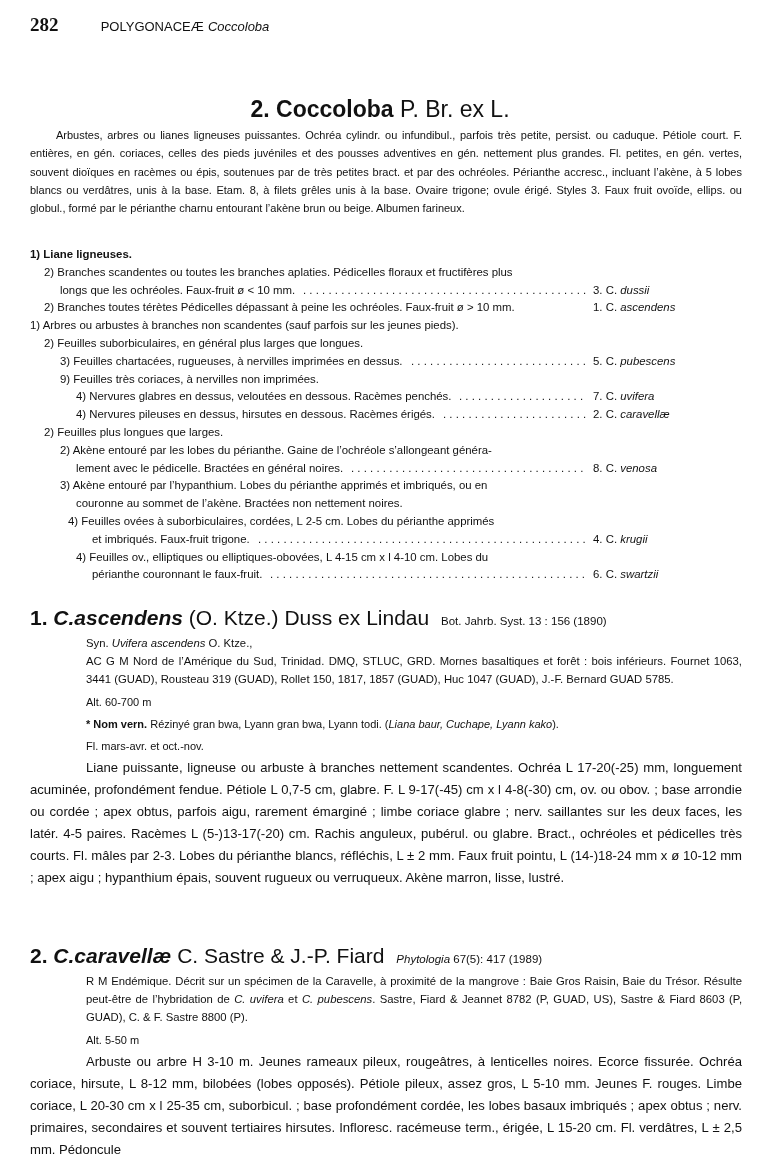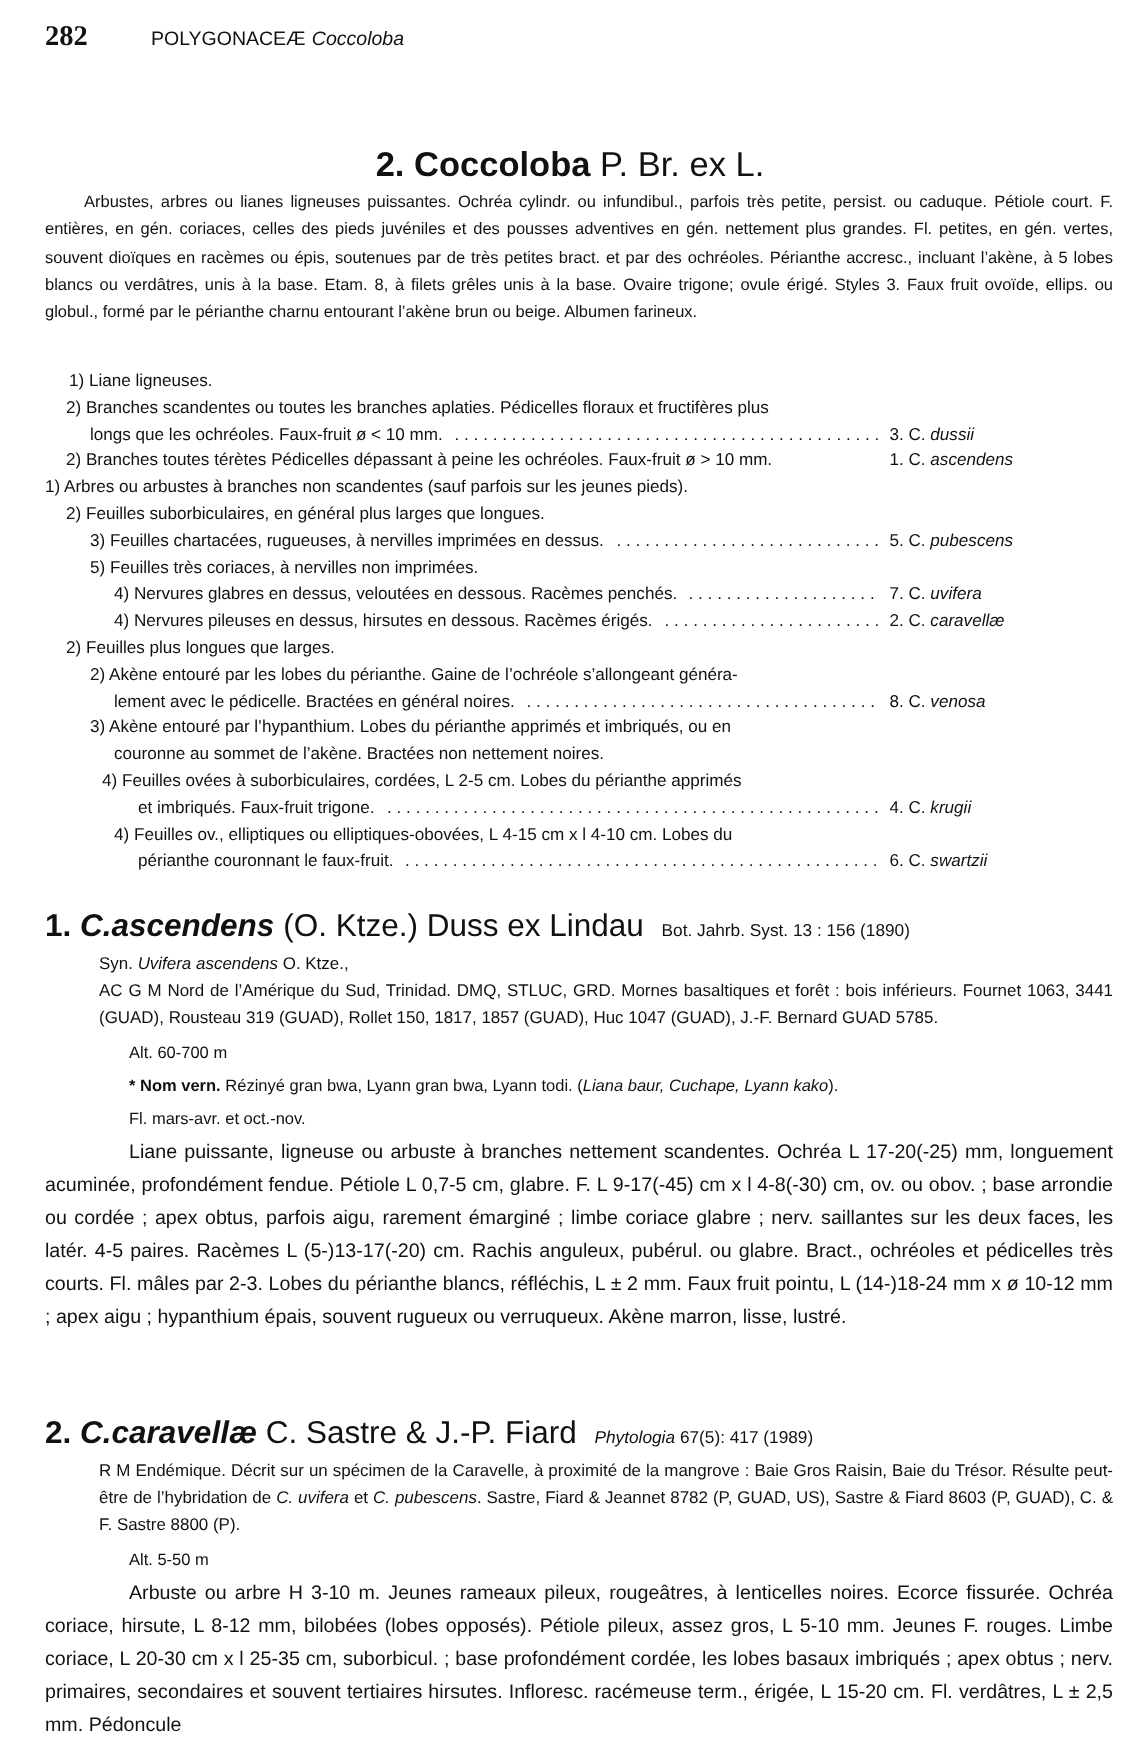--- a/index.html
+++ b/index.html
@@ -18,21 +18,21 @@
   .krow .txt { position: absolute; left: 0; }
   .krow .dots { position: absolute; overflow: hidden; letter-spacing: 3.2px; }
   .krow .res { position: absolute; left: 563px; }
   .krow .res i { font-style: italic; }
   .sp { position: absolute; left: 30px; width: 712px; }
   .sp-title { font-size: 21px; white-space: nowrap; }
   .sp-title .num { font-weight: bold; }
   .sp-title .nm { font-weight: bold; font-style: italic; }
   .sp-title .ref { font-size: 11.5px; margin-left: 6px; }
   .sp-title .ref i { font-style: italic; }
-  .sp-block { margin-left: 36px; font-size: 11.3px; line-height: 18px; text-align: justify; margin-top: 4px; }
+  .sp-block { margin-left: 56px; font-size: 11.3px; line-height: 18px; text-align: justify; margin-top: 4px; }
   .sp-block p { margin: 0; }
   .sp-line { margin-left: 56px; font-size: 11px; line-height: 22px; }
   .sp-line b { font-weight: bold; }
   .sp-desc { font-size: 13.1px; line-height: 22px; text-align: justify; }
   .sp-desc p { margin: 0; text-indent: 56px; }
   i { font-style: italic; }
 </style>
 </head>
 <body>
 
@@ -49,21 +49,21 @@
     <b>Coccoloba</b>
     <span>P. Br. ex L.</span>
   </div>
 
   <div class="intro">
     <p>Arbustes, arbres ou lianes ligneuses puissantes. Ochréa cylindr. ou infundibul., parfois très petite, persist. ou caduque. Pétiole court. F. entières, en gén. coriaces, celles des pieds juvéniles et des pousses adventives en gén. nettement plus grandes. Fl. petites, en gén. vertes, souvent dioïques en racèmes ou épis, soutenues par de très petites bract. et par des ochréoles. Périanthe accresc., incluant l’akène, à 5 lobes blancs ou verdâtres, unis à la base. Etam. 8, à filets grêles unis à la base. Ovaire trigone; ovule érigé. Styles 3. Faux fruit ovoïde, ellips. ou globul., formé par le périanthe charnu entourant l’akène brun ou beige. Albumen farineux.</p>
   </div>
 
   <div class="key" id="key">
       <div class="krow">
-        <span class="txt" style="left: 16px;">1) Liane ligneuses.</span>
+        <span class="txt" style="left: 0px; font-weight: bold;">1) Liane ligneuses.</span>
       </div>
       <div class="krow">
         <span class="txt" style="left: 14px;">2) Branches scandentes ou toutes les branches aplaties. Pédicelles floraux et fructifères plus</span>
       </div>
       <div class="krow">
         <span class="txt" style="left: 30px;">longs que les ochréoles. Faux-fruit ø &lt; 10 mm.</span>
         <span class="dots" style="left: 273px; width: 283px;">................................................................................</span>
         <span class="res"><span>3. C.</span> <i>dussii</i></span>
       </div>
       <div class="krow">
@@ -75,21 +75,21 @@
       </div>
       <div class="krow">
         <span class="txt" style="left: 14px;">2) Feuilles suborbiculaires, en général plus larges que longues.</span>
       </div>
       <div class="krow">
         <span class="txt" style="left: 30px;">3) Feuilles chartacées, rugueuses, à nervilles imprimées en dessus.</span>
         <span class="dots" style="left: 381px; width: 175px;">................................................................................</span>
         <span class="res"><span>5. C.</span> <i>pubescens</i></span>
       </div>
       <div class="krow">
-        <span class="txt" style="left: 30px;">5) Feuilles très coriaces, à nervilles non imprimées.</span>
+        <span class="txt" style="left: 30px;">9) Feuilles très coriaces, à nervilles non imprimées.</span>
       </div>
       <div class="krow">
         <span class="txt" style="left: 46px;">4) Nervures glabres en dessus, veloutées en dessous. Racèmes penchés.</span>
         <span class="dots" style="left: 429px; width: 127px;">................................................................................</span>
         <span class="res"><span>7. C.</span> <i>uvifera</i></span>
       </div>
       <div class="krow">
         <span class="txt" style="left: 46px;">4) Nervures pileuses en dessus, hirsutes en dessous. Racèmes érigés.</span>
         <span class="dots" style="left: 413px; width: 143px;">................................................................................</span>
         <span class="res"><span>2. C.</span> <i>caravellæ</i></span>

